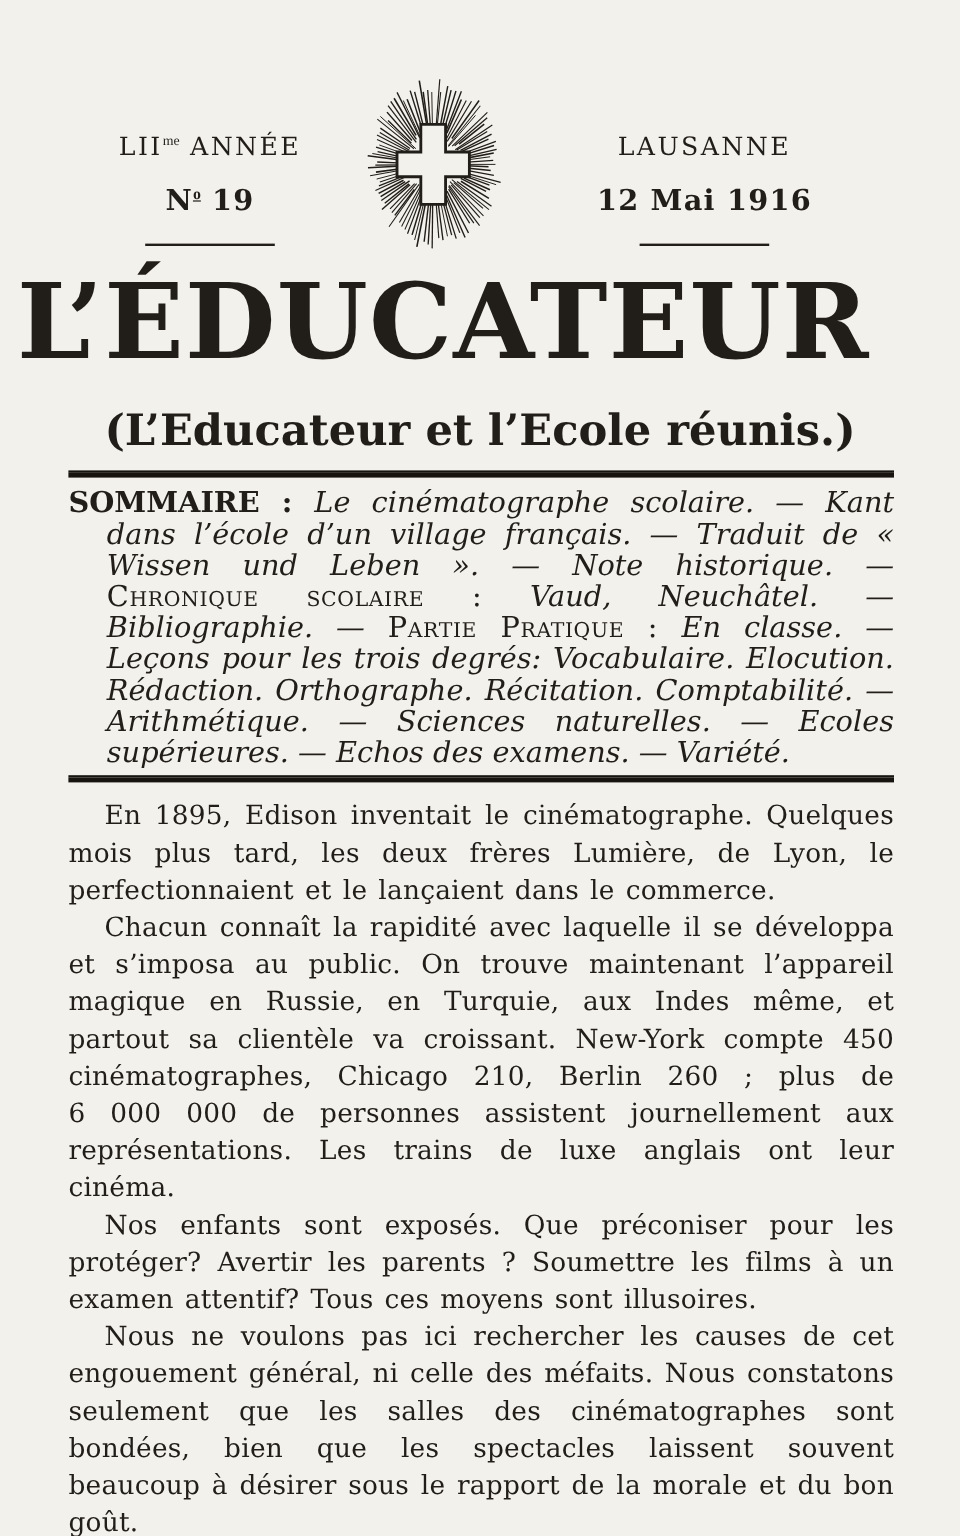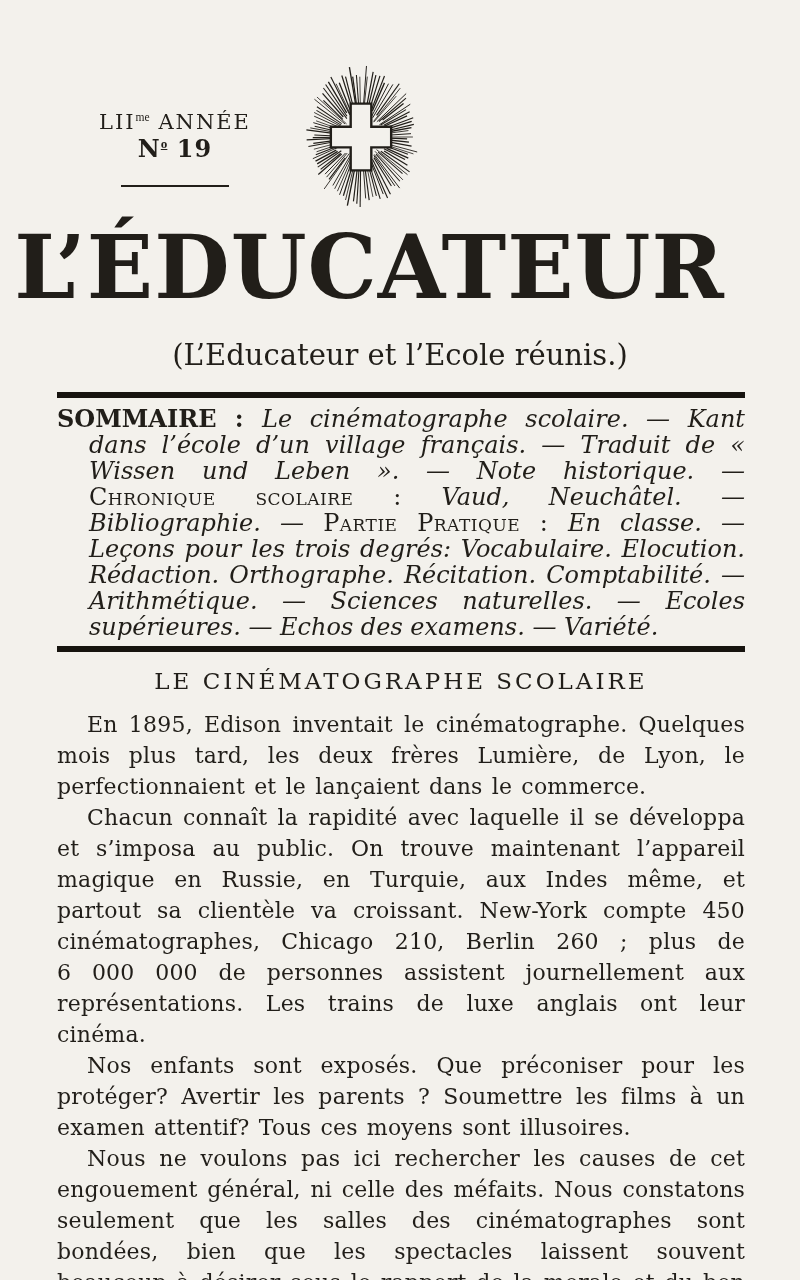--- a/index.html
+++ b/index.html
@@ -17,36 +17,36 @@
     position:relative;
     overflow:hidden;
   }
   .page{position:absolute;inset:0;}
 
   
   .mast-col{position:absolute;text-align:center;}
   .mast-left{left:40px;top:110px;width:270px;}
   .mast-right{left:452px;top:110px;width:270px;}
   .mast-line1{font-size:21px;letter-spacing:2px;}
-  .mast-line2{font-size:24px;font-weight:bold;margin-top:0;letter-spacing:1px;}
+  .mast-line2{font-size:24px;font-weight:bold;margin-top:18px;letter-spacing:1px;}
   sup{font-size:0.55em;vertical-align:super;letter-spacing:0;font-family:Liberation Serif, serif;}
   .ordo{text-decoration:underline;}
   .mast-rule{width:108px;height:0;border-top:2px solid var(--ink);margin:22px auto 0;}
 
   .emblem{position:absolute;left:288px;top:50px;}
 
   
   .title{
     position:absolute;left:0;top:220px;width:739px;
     text-align:center;font-weight:bold;font-size:87px;line-height:1.1;
     letter-spacing:1px;white-space:nowrap;
   }
   .subtitle{
     position:absolute;left:0;top:338px;width:800px;
-    text-align:center;font-weight:normal;font-size:29px;
+    text-align:center;font-weight:bold;font-size:36px;
   }
 
   
   .main-col{position:absolute;left:57px;top:392px;width:688px;}
   .double-rule{
     height:4px;
     border-top:2px solid var(--rule);
     border-bottom:4px solid var(--rule);
   }
   .sommaire{
@@ -191,29 +191,33 @@
           <line x1="-9.7" y1="-31.2" x2="-24.2" y2="-77.5" stroke-width="1.51"></line>
           <line x1="-8.0" y1="-31.1" x2="-19.5" y2="-76.1" stroke-width="1.47"></line>
           <line x1="-5.7" y1="-34.7" x2="-14.6" y2="-88.0" stroke-width="1.65"></line>
           <line x1="-4.6" y1="-33.1" x2="-10.5" y2="-76.1" stroke-width="1.55"></line>
           <line x1="-2.2" y1="-30.2" x2="-5.8" y2="-78.2" stroke-width="1.36"></line>
         </g>
       <path class="cross" d="M -13 -42 H 13 V -13 H 38 V 13 H 13 V 42 H -13 V 13 H -38 V -13 H -13 Z"></path>
     </svg>
   </div>
 
+  <div class="mast-col mast-right">
+    <div class="mast-line1">LAUSANNE</div>
+    <div class="mast-line2">12 Mai 1916</div>
+    <div class="mast-rule"></div>
+  </div>
 
   <div class="title">L’ÉDUCATEUR</div>
   <div class="subtitle">(L’Educateur et l’Ecole réunis.)</div>
 
   <div class="main-col">
     <div class="double-rule"></div>
     <div class="sommaire"><span class="seg-label">SOMMAIRE : </span><span class="seg-italic">Le cinématographe scolaire. — Kant dans l’école d’un village français. — Traduit de « Wissen und Leben ». — Note historique. — </span><span class="seg-smallcaps">Chronique scolaire : </span><span class="seg-italic">Vaud, Neuchâtel. — Bibliographie. — </span><span class="seg-smallcaps">Partie Pratique : </span><span class="seg-italic">En classe. — Leçons pour les trois degrés: Vocabulaire. Elocution. Rédaction. Orthographe. Récitation. Comptabilité. — Arithmétique. — Sciences naturelles. — Ecoles supérieures. — Echos des examens. — Variété.</span></div>
     <div class="double-rule"></div>
-    <div class="article-heading">LE CINÉMATOGRAPHE SCOLAIRE</div>
     <div class="article-body">
         <p>En 1895, Edison inventait le cinématographe. Quelques mois plus tard, les deux frères Lumière, de Lyon, le perfectionnaient et le lançaient dans le commerce.</p>
         <p>Chacun connaît la rapidité avec laquelle il se développa et s’imposa au public. On trouve maintenant l’appareil magique en Russie, en Turquie, aux Indes même, et partout sa clientèle va croissant. New-York compte 450 cinématographes, Chicago 210, Berlin 260&nbsp;; plus de 6&nbsp;000&nbsp;000 de personnes assistent journellement aux représentations. Les trains de luxe anglais ont leur cinéma.</p>
         <p>Nos enfants sont exposés. Que préconiser pour les protéger? Avertir les parents&nbsp;? Soumettre les films à un examen attentif? Tous ces moyens sont illusoires.</p>
         <p>Nous ne voulons pas ici rechercher les causes de cet engouement général, ni celle des méfaits. Nous constatons seulement que les salles des cinématographes sont bondées, bien que les spectacles laissent souvent beaucoup à désirer sous le rapport de la morale et du bon goût.</p>
         <p>Le cinématographe scoiaire aura pour mission d’éclairer l’opinion publique, de diriger le goût, d’épurer progressivement les films en établissant une liste de films instructifs et moraux. Son</p>
       </div>
   </div>
 
 </div>

